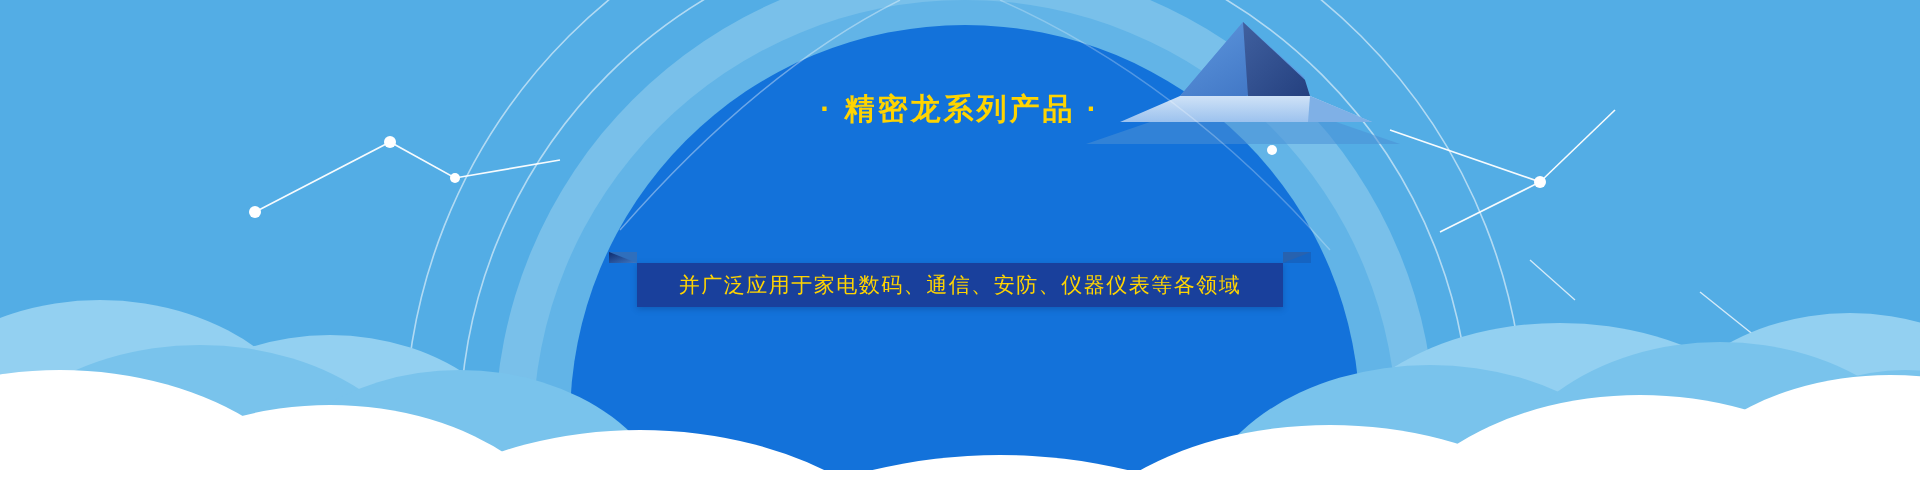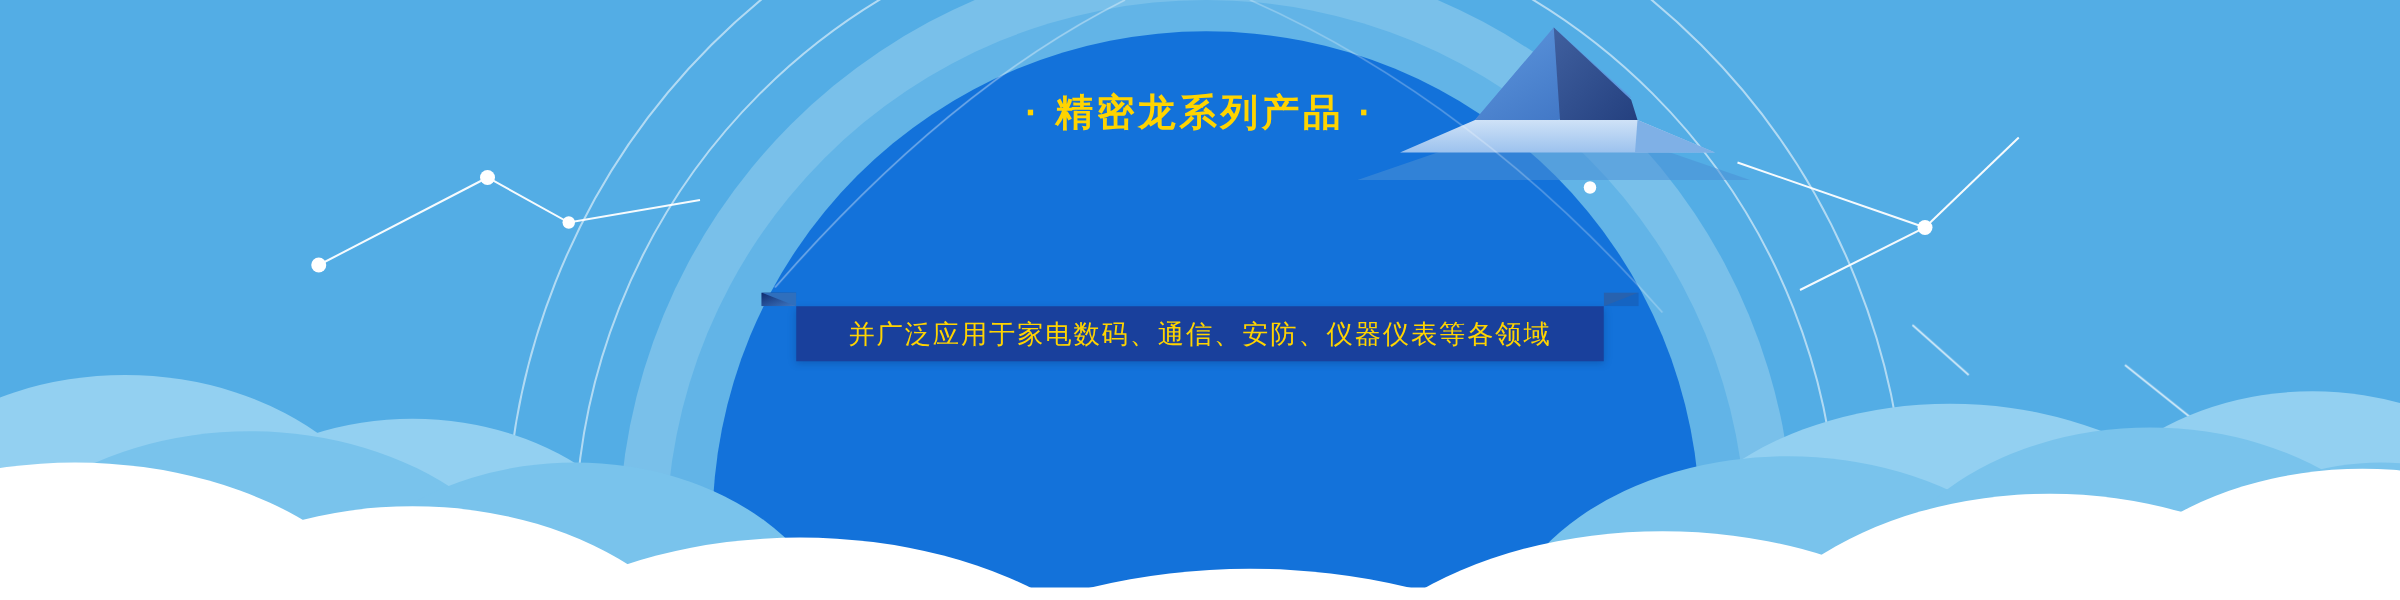--- a/index.html
+++ b/index.html
@@ -25,21 +25,21 @@
 
   
   .content{
     position:absolute;
     left:0; top:0;
     width:1920px;
     height:480px;
     z-index:5;
     pointer-events:none;
   }
-  .content > *{pointer-events:auto;}
+  .content > *{pointer-events:auto;margin-top:18px;}
 
   .eyebrow{
     position:absolute;
     top:76px;
     left:0;
     width:1920px;
     text-align:center;
     color:#ffd400;
     font-size:30px;
     font-weight:bold;

